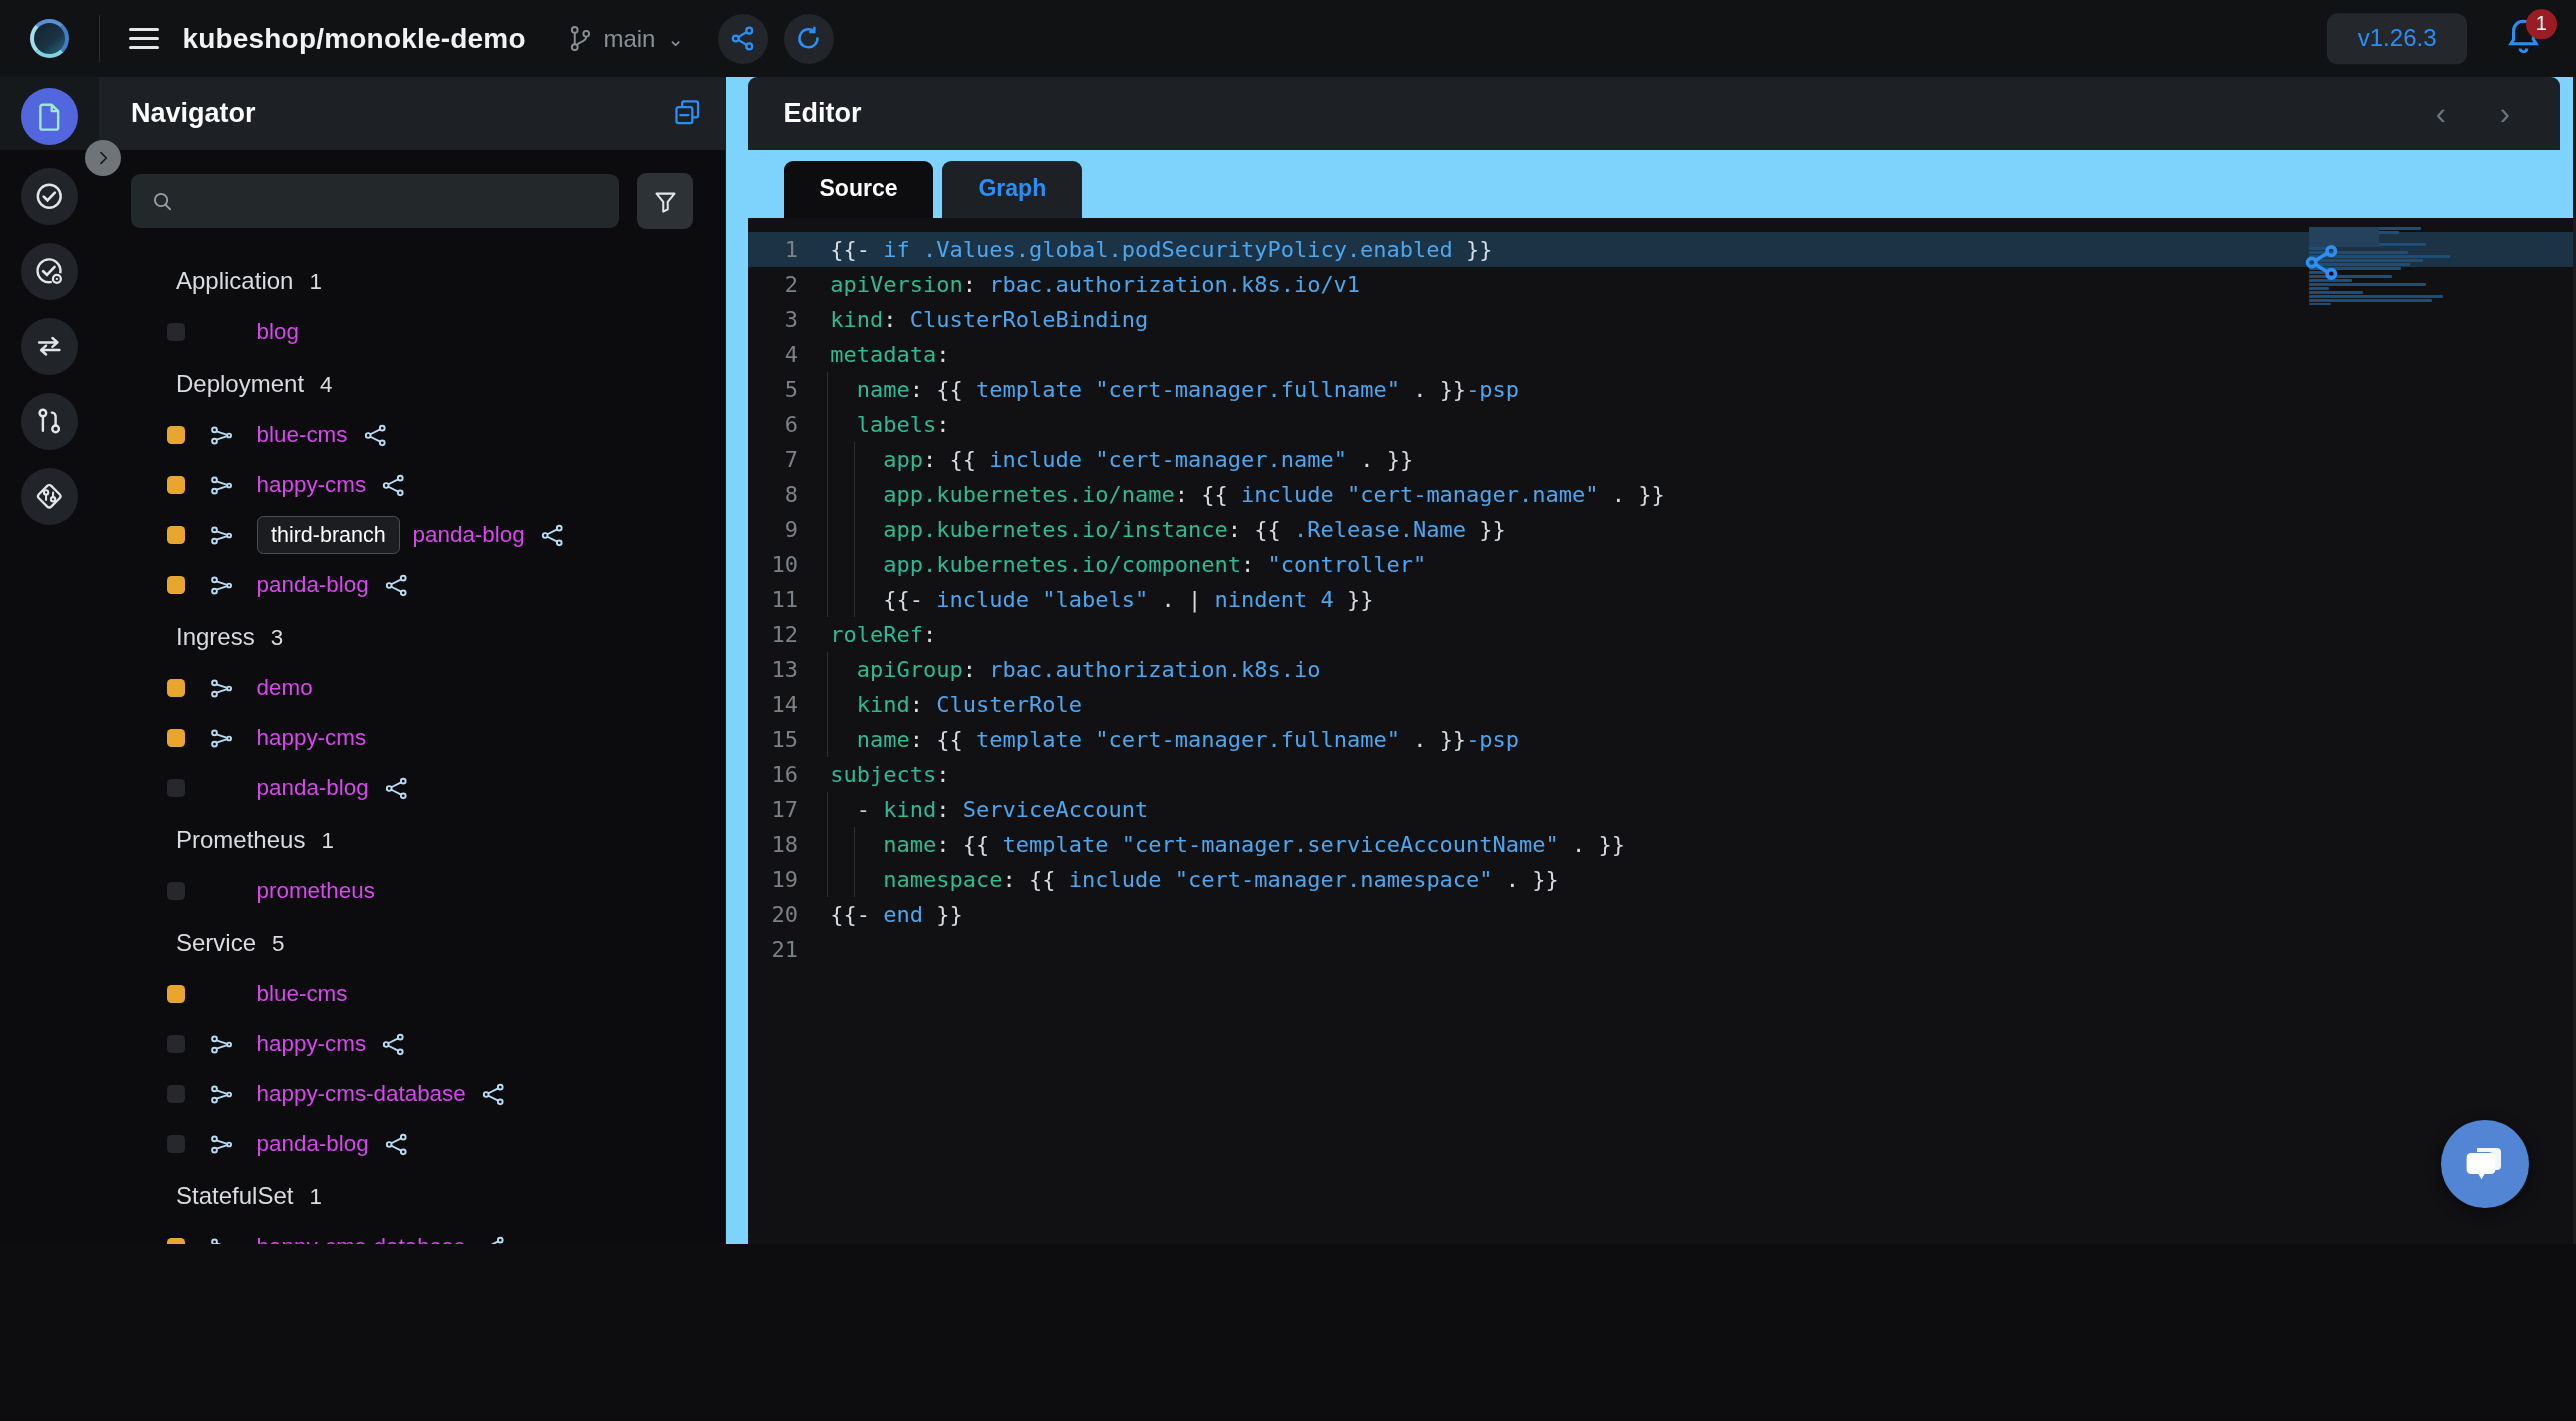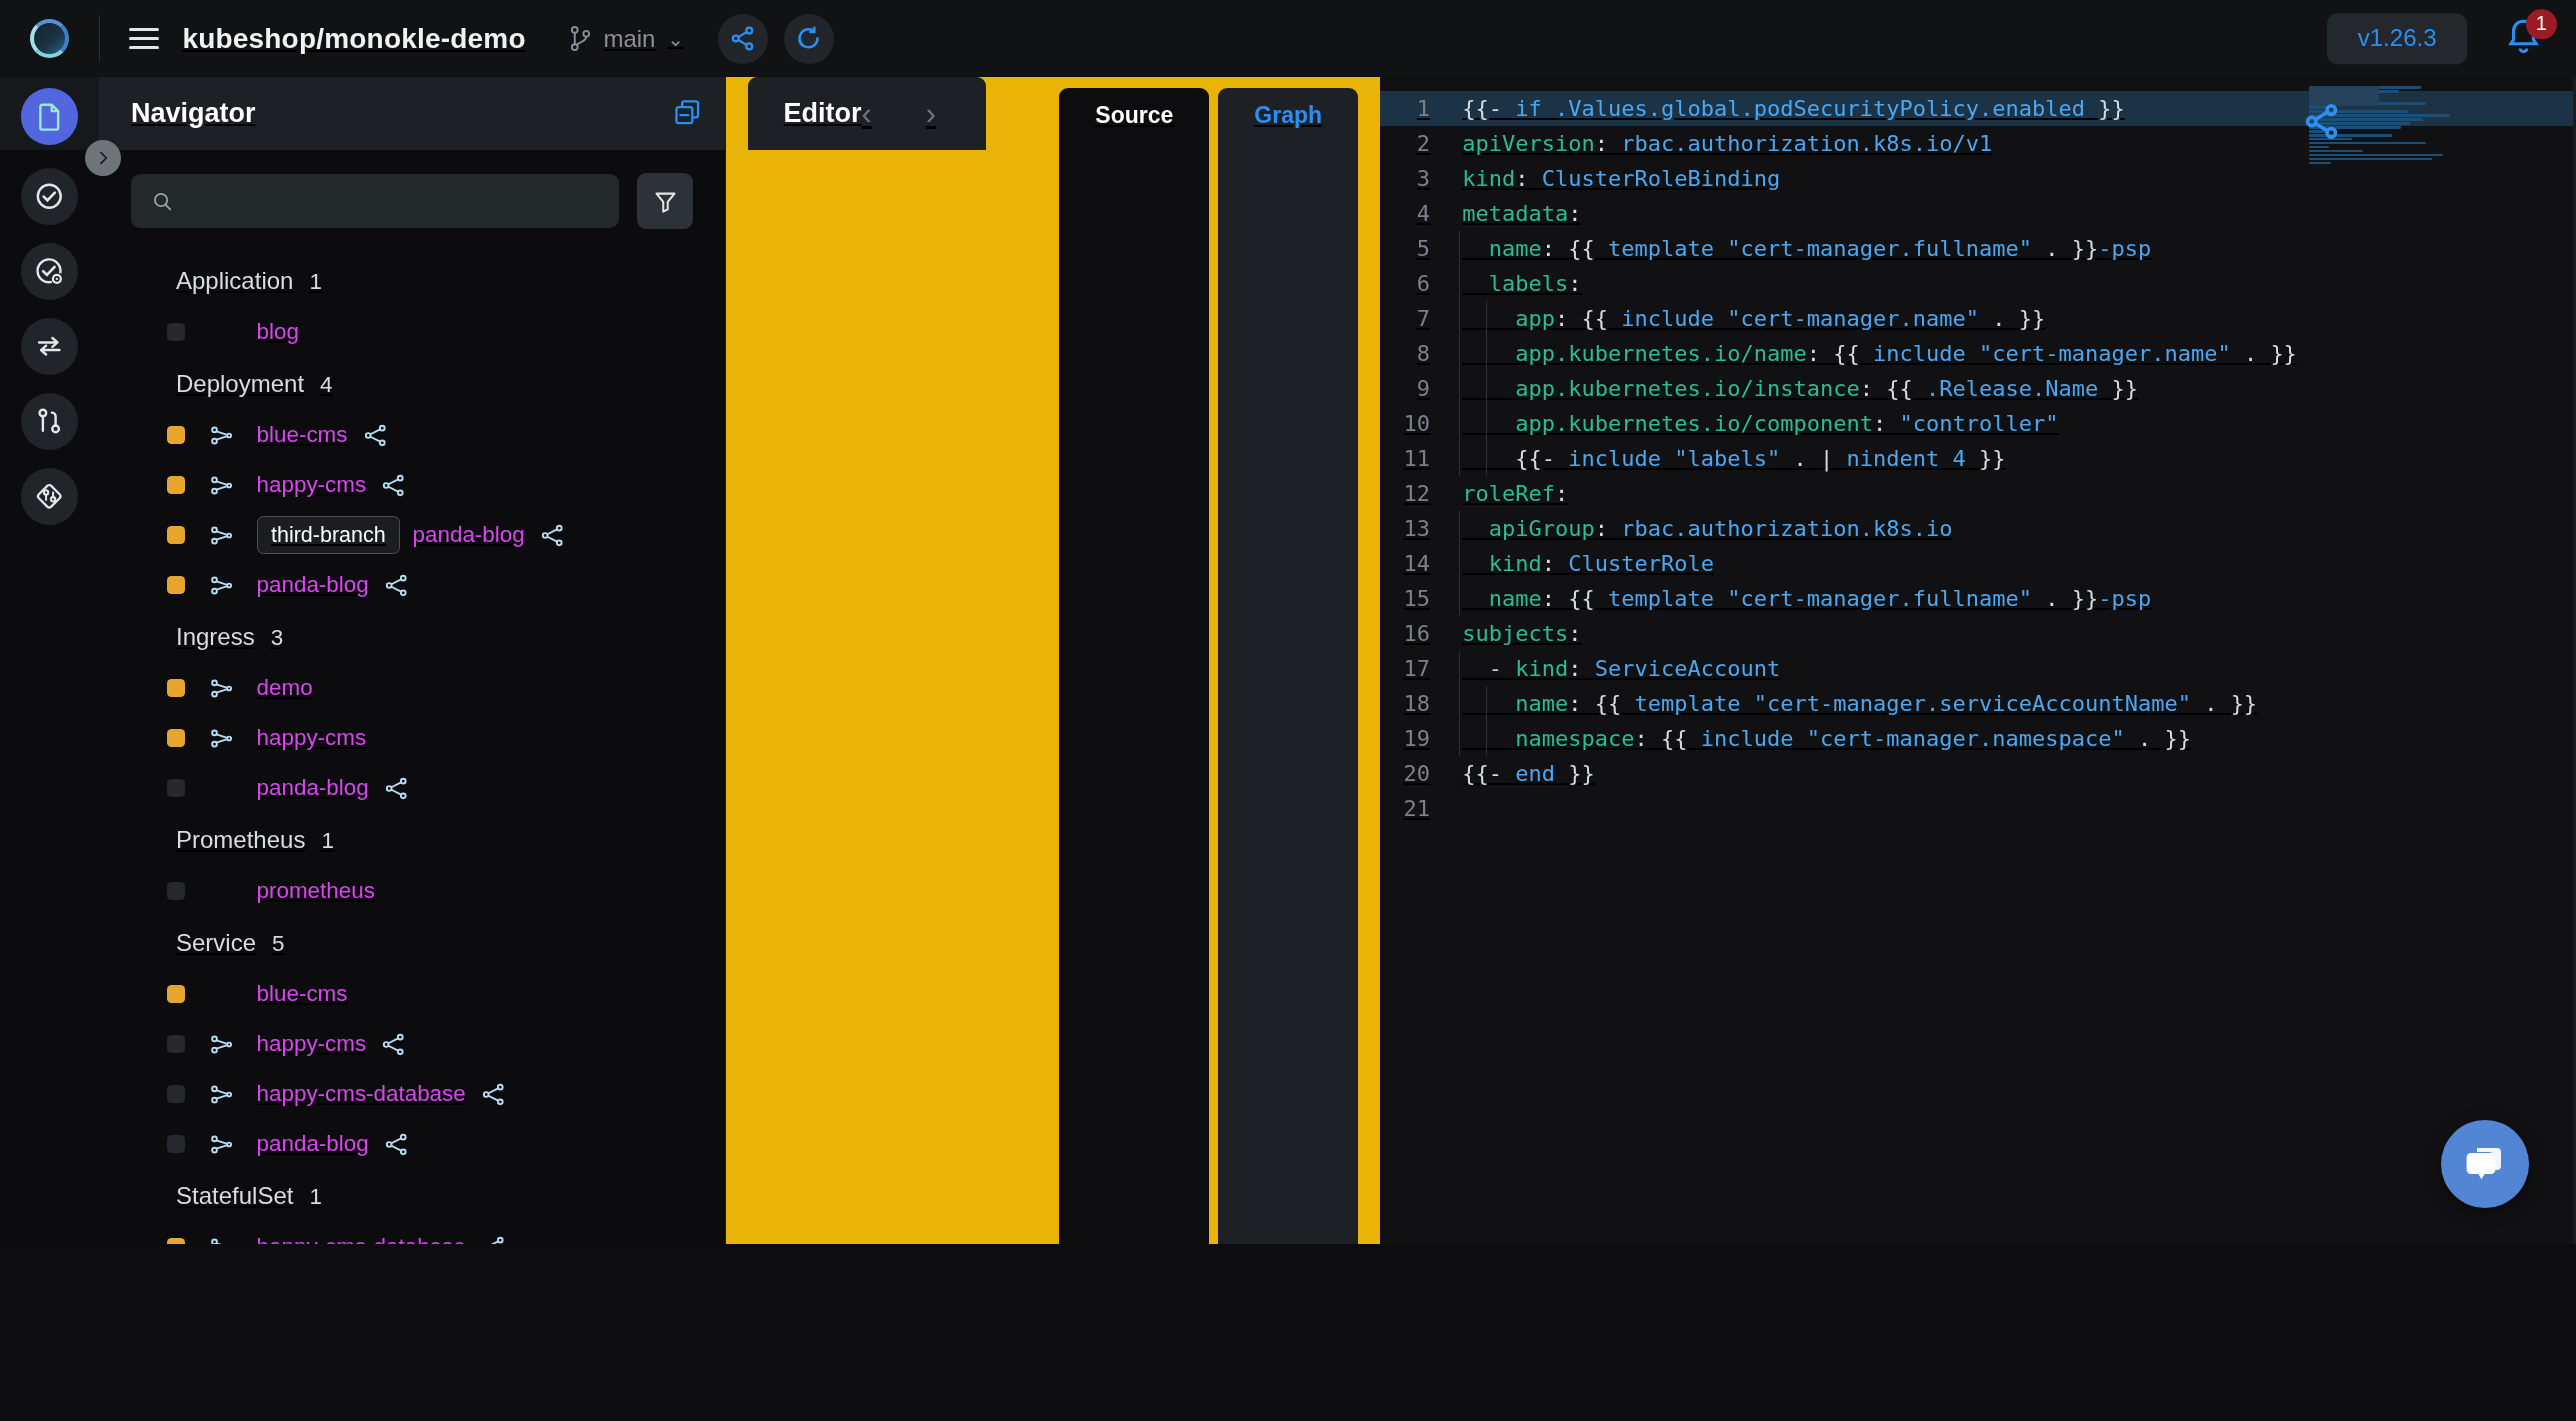--- a/index.html
+++ b/index.html
@@ -2,21 +2,21 @@
 <html style="font-size:14.3px"><head>
 <meta charset="utf-8">
 <style>
   * { box-sizing: border-box; margin: 0; padding: 0; }
   html, body {
     width: 2576px; height: 1422px;
     background: #0d0d0f;
     font-family: "Liberation Sans", sans-serif;
     overflow: hidden;
   }
-  .app { width: 2576px; height: 1244px; display: flex; flex-direction: column; background: #0d0d0f; text-decoration: underline; }
+  .app { width: 2576px; height: 1244px; display: flex; flex-direction: column; background: #0d0d0f; }
 
   
   .topbar {
     height: 77px; flex: 0 0 77px;
     background: #111214;
     display: flex; align-items: center;
     position: relative;
   }
   .logo-wrap { width: 99px; display: flex; align-items: center; justify-content: center; }
   .logo-ring {
@@ -119,21 +119,21 @@
   .rname { font-size: 22.4px; color: #d946ef; margin-left: 14.3px; white-space: nowrap; }
   .share { margin-left: 14.3px; display: flex; align-items: center; }
   .tag {
     display: inline-flex; align-items: center; justify-content: center;
     border: 0.9px solid #4a4f55; border-radius: 6.3px; background: #1b1d20;
     color: #ffffff; font-size: 21.5px; padding: 5.4px 13.4px; margin-left: 14.3px;
   }
   .tag + .rname { margin-left: 12.5px; }
 
   
-  .editor { flex: 1; display: flex; flex-direction: row; min-width: 0; background: #eab308; }
+  .editor { flex: 1; display: flex; flex-direction: column; min-width: 0; background: #7dd3fc; }
   .ed-header {
     background: #1d2125; height: 73px; flex: 0 0 73px;
     display: flex; align-items: center; justify-content: space-between;
     padding: 0 50px 0 36px; border-radius: 9px 9px 0 0; margin: 0 16px 0 21.5px;
   }
   .ed-title { font-size: 27px; font-weight: 700; color: #ffffff; }
   .ed-navs { display: flex; align-items: center; gap: 54px; }
   .arrow { color: #6f757b; font-size: 30.5px; cursor: pointer; font-family: "Liberation Sans", sans-serif; }
   .tabs { display: flex; gap: 9px; padding: 10.8px 0 0 36px; margin-left: 21.5px; }
   .tab {

